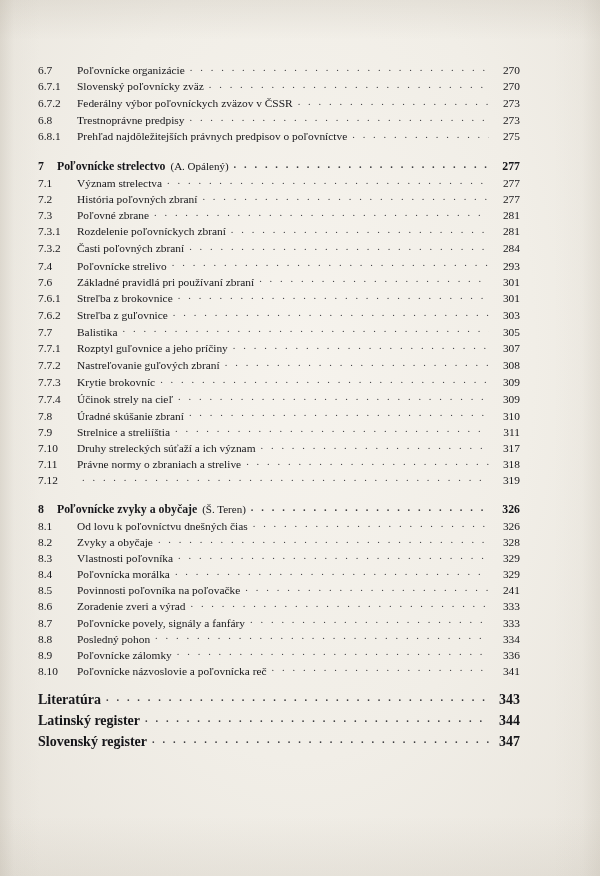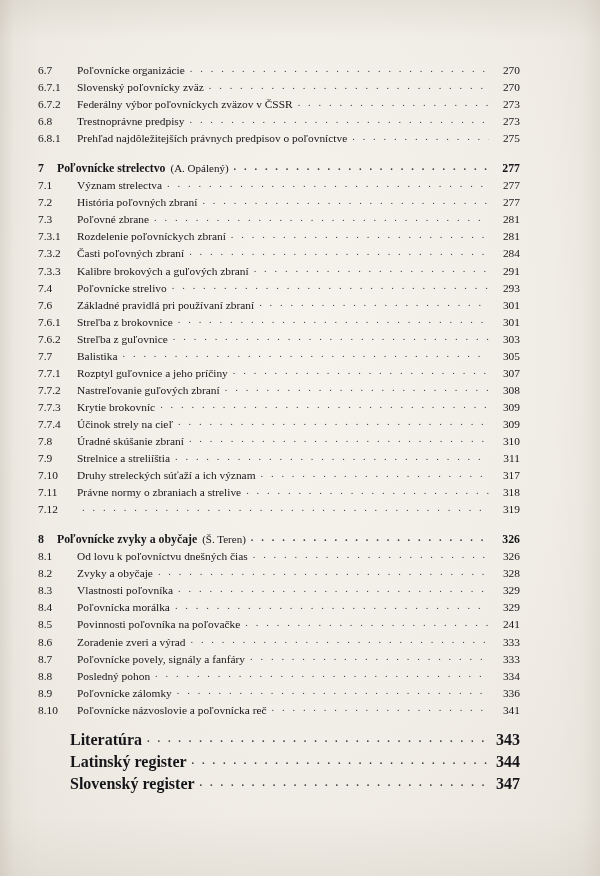--- a/index.html
+++ b/index.html
@@ -64,41 +64,40 @@
     font-size: 10.5px;
   }
   .entry .dots::before {
     content: ". . . . . . . . . . . . . . . . . . . . . . . . . . . . . . . . . . . . . . . . . . . . . . . . . . . . . . . . . . . . . . . . . . . . . . . . . . . . . . . . . . . .";
   }
   .entry .page-no {
     flex: 0 0 auto;
     width: 26px;
     text-align: right;
   }
-  .lvl2 { padding-left: 0px; }
+  .lvl2 { padding-left: 0px; align-items: center; }
   .lvl2 .num { width: 34px; }
   .lvl3 .num { width: 34px; }
 
   .chapter {
     font-weight: bold;
     font-size: 11.8px;
   }
   .chapter .num { width: 14px; }
   .chapter .dots { letter-spacing: 2.6px; }
   .chapter .author {
     font-weight: normal;
     font-size: 11px;
     text-align: center;
   }
   .spacer-lg { height: 13px; }
   .spacer-sm { height: 4px; }
   .backmatter {
     font-weight: bold;
-    font-size: 16px;
-    margin-left: 32px;
+    font-size: 14px;
   }
   .backmatter .label { }
 </style>
 </head>
 <body>
 
 <div class="page"></div>
 
 <div class="toc">
 
@@ -166,26 +165,20 @@
     <span class="label">Rozdelenie poľovníckych zbraní</span>
     <span class="dots"></span>
     <span class="page-no">281</span>
   </div>
   <div class="entry lvl3">
     <span class="num">7.3.2</span>
     <span class="label">Časti poľovných zbraní</span>
     <span class="dots"></span>
     <span class="page-no">284</span>
   </div>
-  <div class="entry lvl3">
-    <span class="num">7.3.3</span>
-    <span class="label">Kalibre brokových a guľových zbraní</span>
-    <span class="dots"></span>
-    <span class="page-no">291</span>
-  </div>
   <div class="entry lvl2">
     <span class="num">7.4</span>
     <span class="label">Poľovnícke strelivo</span>
     <span class="dots"></span>
     <span class="page-no">293</span>
   </div>
   <div class="entry lvl2">
     <span class="num">7.6</span>
     <span class="label">Základné pravidlá pri používaní zbraní</span>
     <span class="dots"></span>

